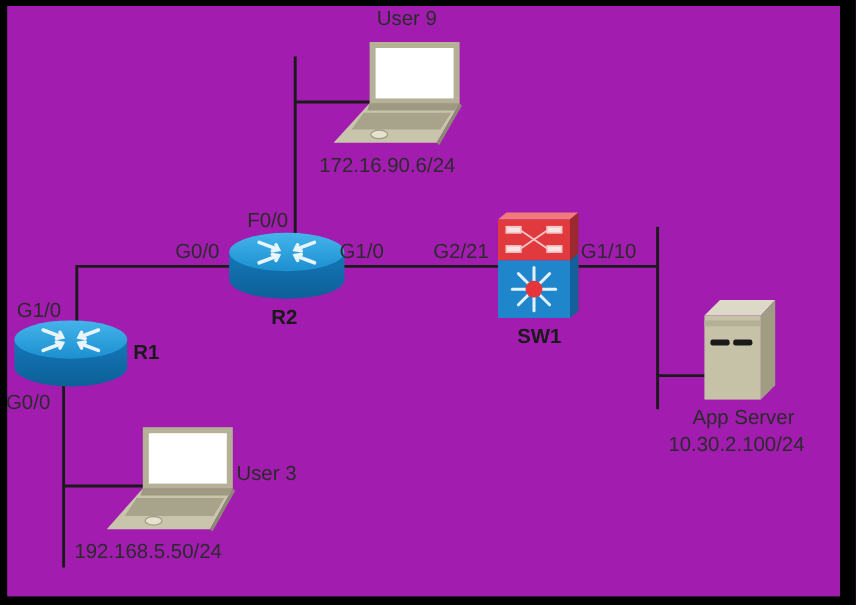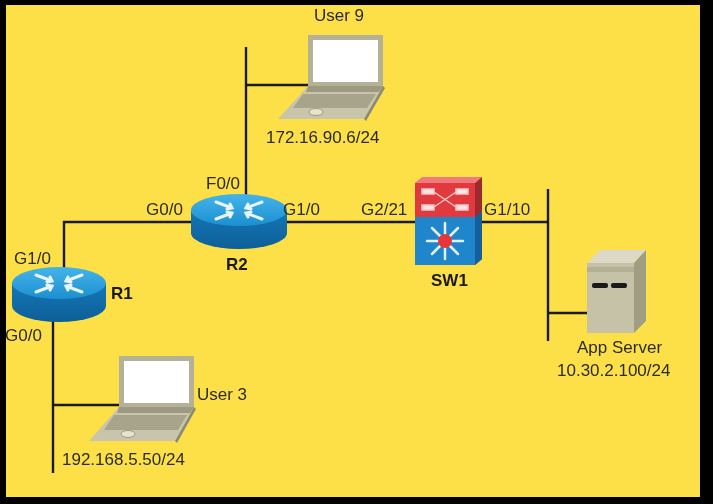--- a/index.html
+++ b/index.html
@@ -1,17 +1,17 @@
 <!DOCTYPE html>
 <html><head>
 <meta charset="utf-8">
 <style>
   html, body { margin: 0; padding: 0; background: #000; }
   body { width: 713px; height: 504px; position: relative; overflow: hidden; font-family: "Liberation Sans", sans-serif; }
-  #canvas { position: absolute; left: 6px; top: 5px; width: 694px; height: 492px; background: #fde047; }
+  #canvas { position: absolute; left: 6px; top: 5px; width: 694px; height: 492px; background: #a21caf; }
   svg { position: absolute; left: 0; top: 0; }
   .lbl { font-family: "Liberation Sans", sans-serif; font-size: 17px; fill: #2b2b2b; }
   .bold { font-weight: bold; fill: #1a1a1a; }
 </style>
 </head>
 <body>
 
 <div id="canvas">
 <svg width="713" height="504" viewBox="6 5 713 504" style="left:-6px;top:-5px;position:absolute;">
   <defs>

